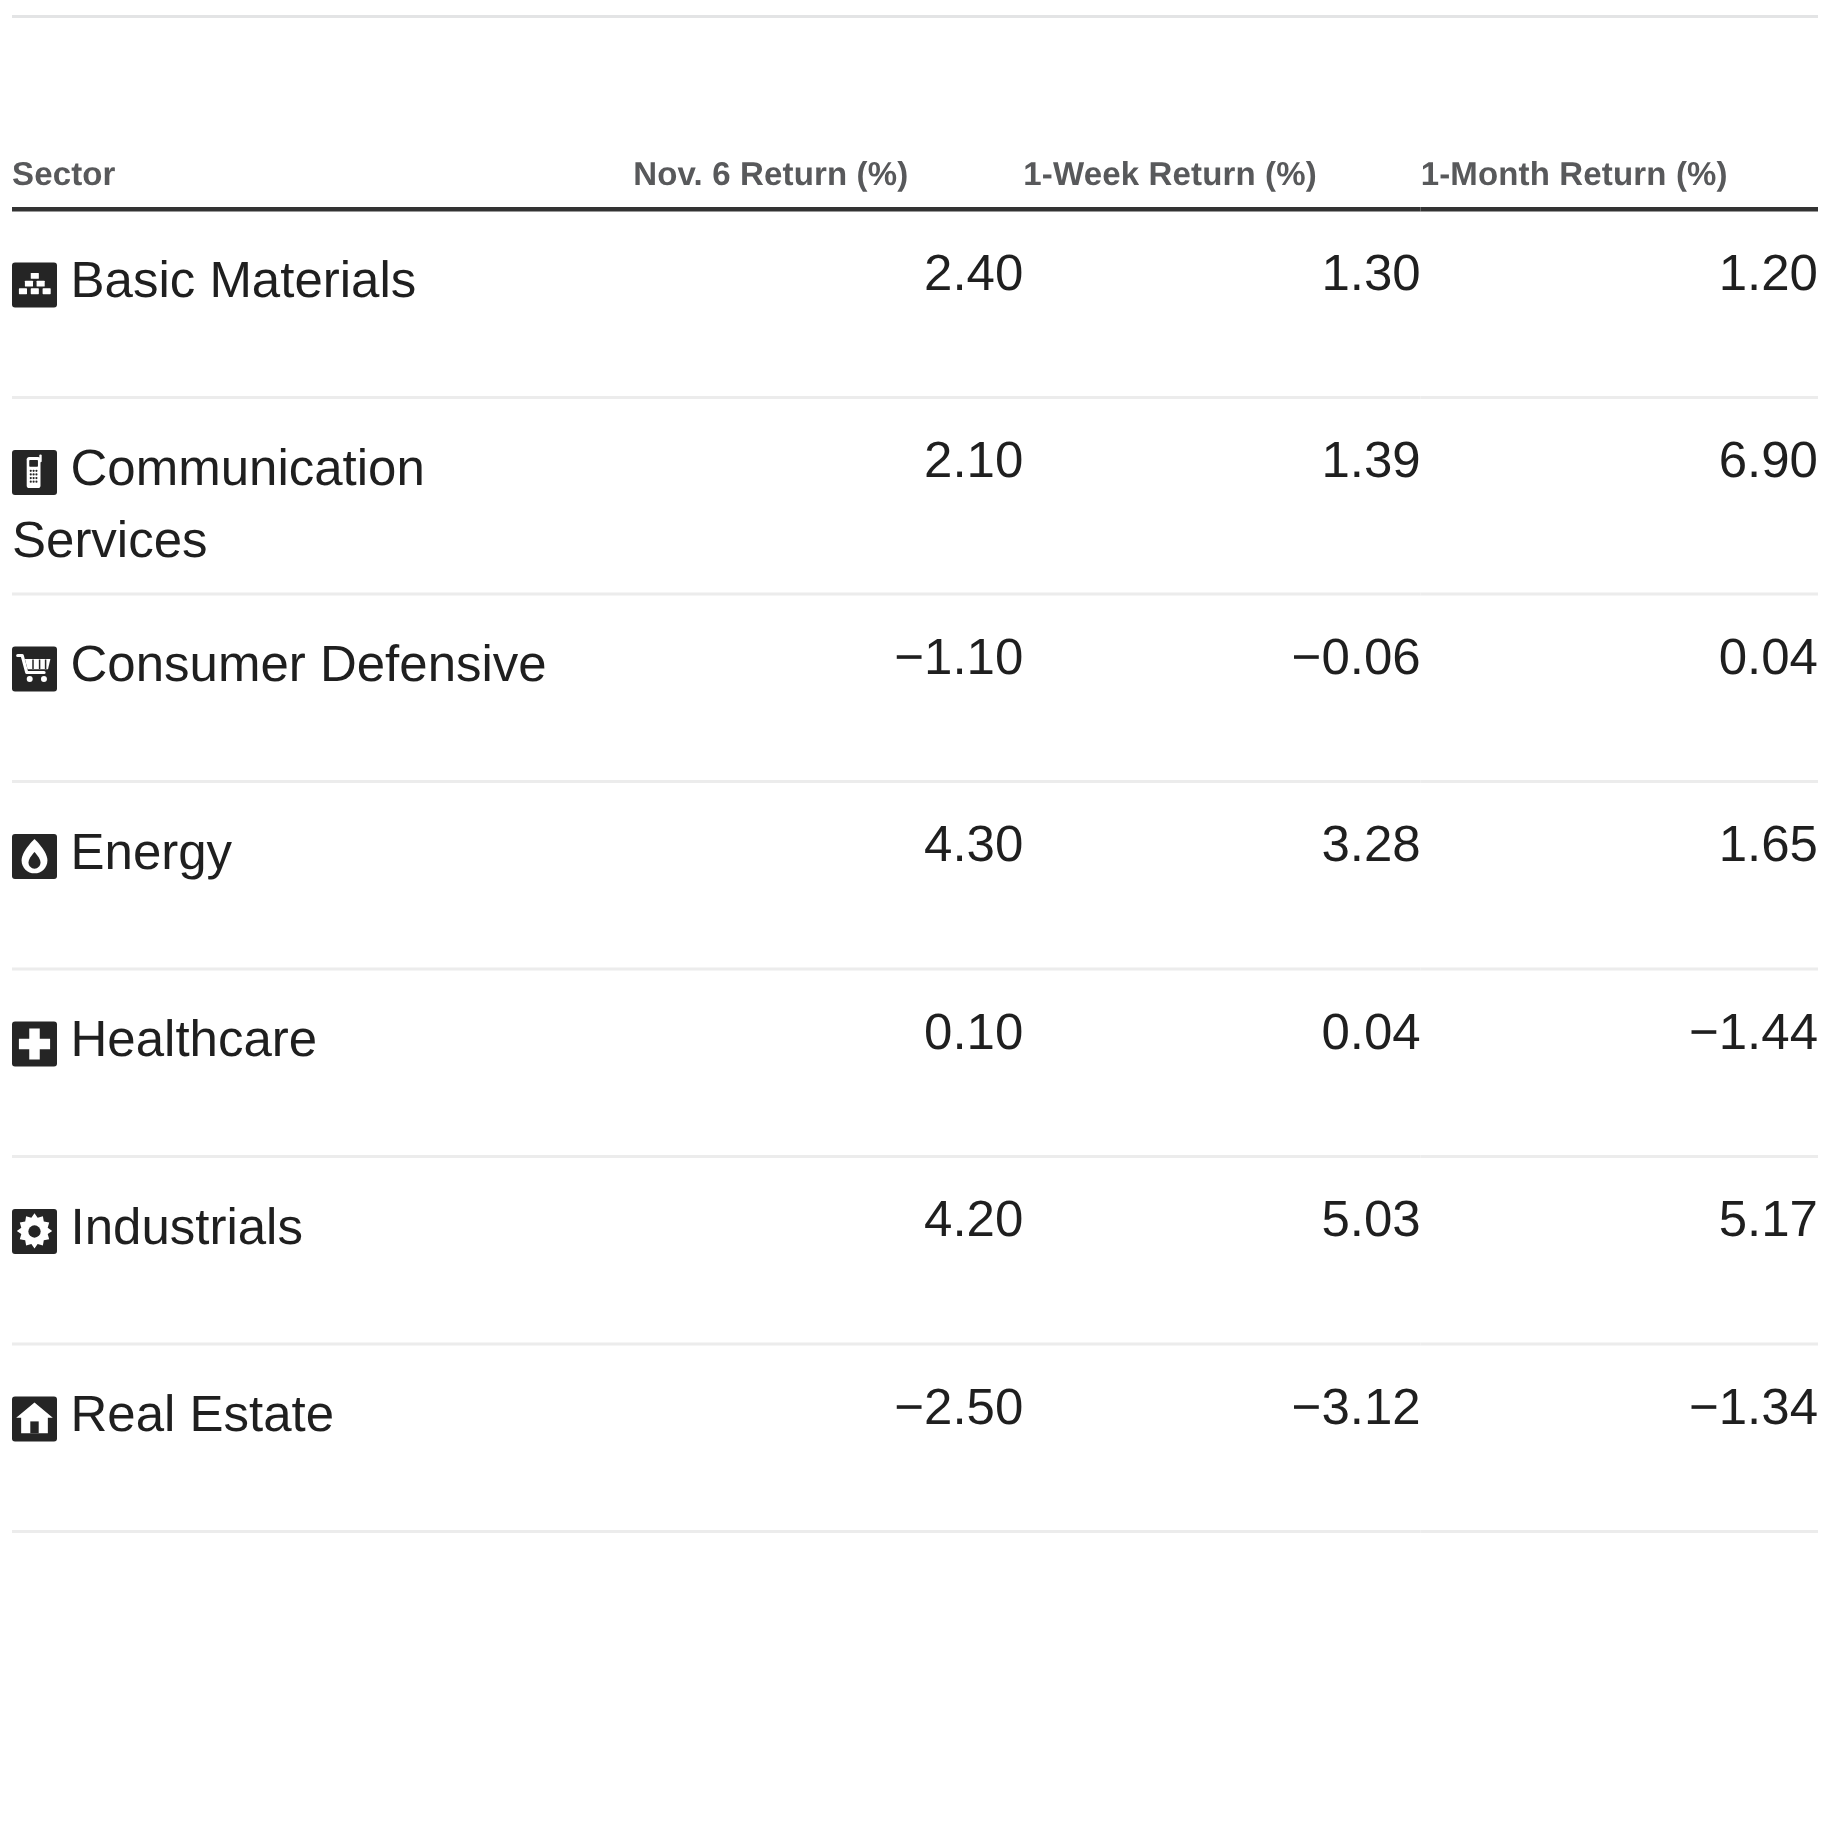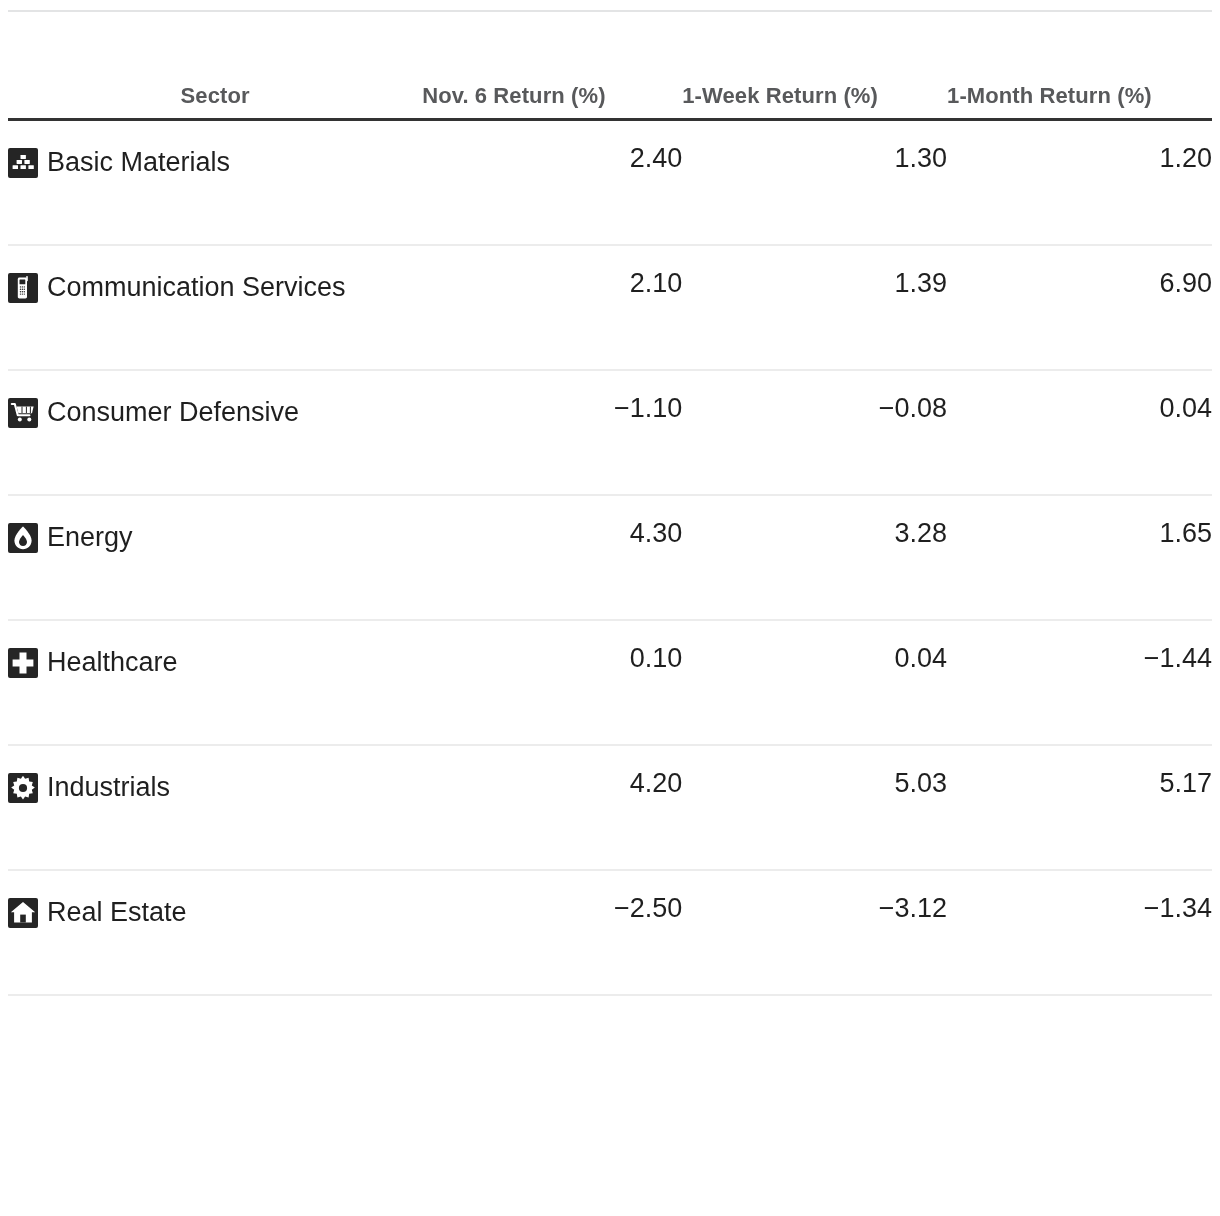--- a/index.html
+++ b/index.html
@@ -47,26 +47,26 @@
   thead th {
     font-size: 22px;
     font-weight: 700;
     color: #58595b;
     letter-spacing: 0.1px;
     padding: 0 0 10px 0;
     vertical-align: bottom;
     border-bottom: 3px solid #333333;
     line-height: 1.1;
   }
-  thead th.h-sector { text-align: center; padding-top: 72px; }
+  thead th.h-sector { text-align: left; padding-top: 92px; }
   thead th.h-num    { text-align: left; padding-top: 72px; }
 
   
   tbody td {
-    font-size: 27px;
+    font-size: 34px;
     font-weight: 400;
     color: #1f1f1f;
     border-bottom: 2px solid #ececec;
     padding: 0;
     vertical-align: top;
     line-height: 1.0;
   }
 
   tbody tr td { height: 86px; }
 
@@ -193,21 +193,21 @@
                     <circle cx="21.3" cy="21.6" r="2.0"></circle>
                   </g>
                   <g stroke="#252525" stroke-width="1.0">
                     <line x1="14.0" y1="8.6" x2="14.0" y2="15.0"></line>
                     <line x1="18.4" y1="8.6" x2="18.4" y2="15.0"></line>
                     <line x1="22.4" y1="8.6" x2="22.4" y2="15.0"></line>
                   </g>
                 </svg></span><span class="sector-name">Consumer Defensive</span></span>
           </td>
           <td class="num-cell">−1.10</td>
-          <td class="num-cell">−0.08</td>
+          <td class="num-cell">−0.06</td>
           <td class="num-cell">0.04</td>
         </tr>
         <tr>
           <td class="sector-cell">
             <span class="sector-line"><span class="sector-icon"><svg viewBox="0 0 30 30" xmlns="http://www.w3.org/2000/svg">
                   <g fill="#fff">
                     <path d="M15 3.4c0 0 8.6 8.0 8.6 14.2 0 4.9-3.9 8.6-8.6 8.6s-8.6-3.7-8.6-8.6C6.4 11.4 15 3.4 15 3.4z"></path>
                   </g>
                   <g fill="#252525">
                     <path d="M15 12.0c0 0 4.0 4.2 4.0 7.0 0 2.3-1.8 4.1-4.0 4.1s-4.0-1.8-4.0-4.1C11 16.2 15 12.0 15 12.0z"></path>

